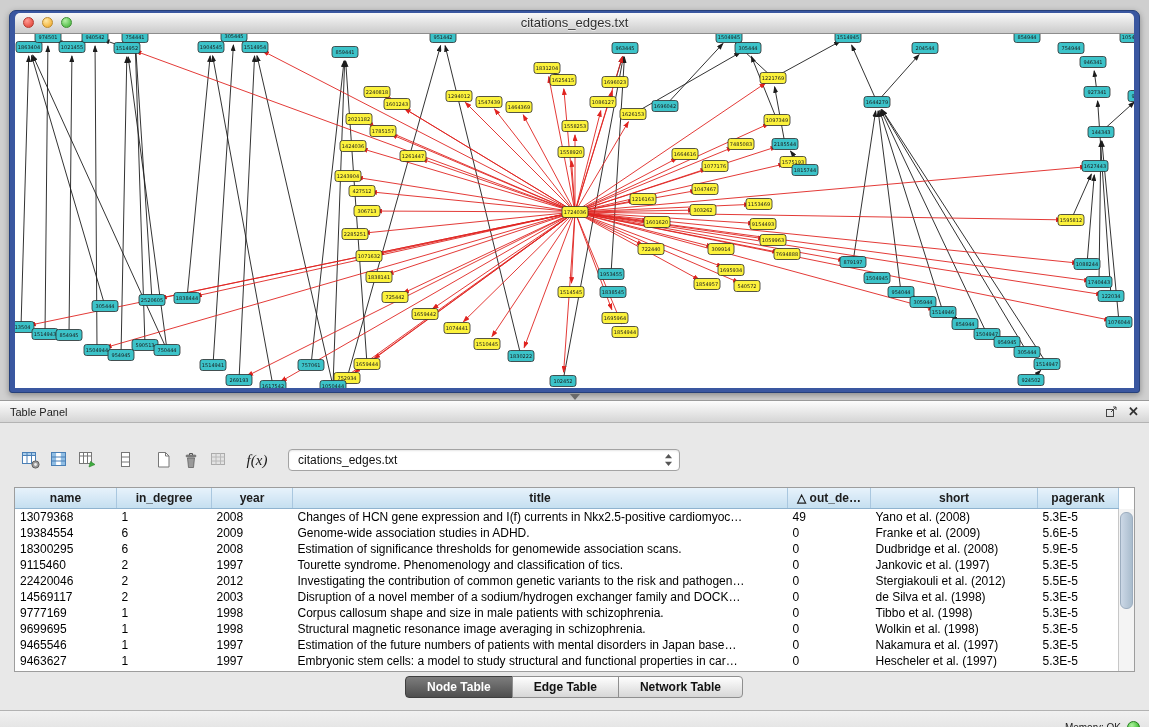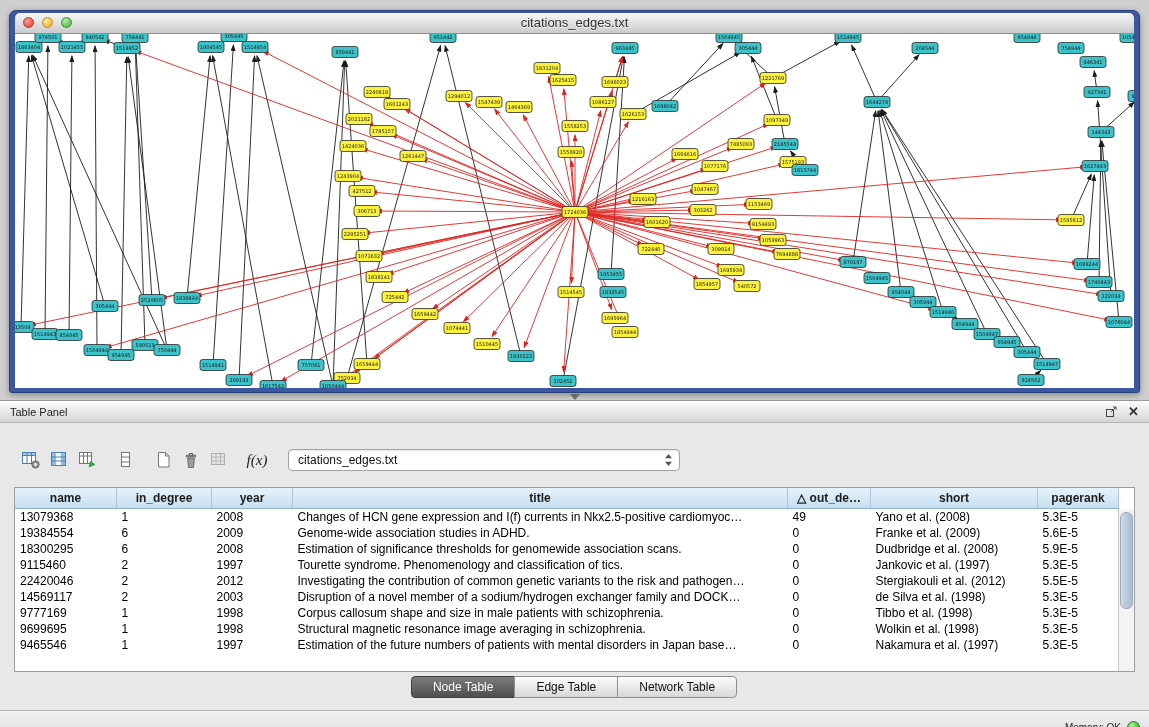--- a/index.html
+++ b/index.html
@@ -66,21 +66,21 @@
     height:16px;padding:0 5px;white-space:nowrap;overflow:hidden;color:#000;
   }
   td.c5{}
   .c0{width:95px}.c1{width:88px}.c2{width:74px}.c3{width:488px}.c4{width:76px}.c5{width:160px}
   .vtrack{position:absolute;right:0;top:21px;bottom:0;width:15px;background:#f4f4f4;border-left:1px solid #c7c7c7}
   .vthumb{position:absolute;right:1px;top:3px;width:11px;height:95px;border-radius:6px;
     background:linear-gradient(90deg,#ccd8e6,#a9bccd);border:1px solid #9cadbf}
   .tabs{position:absolute;bottom:12px;left:0;right:0;display:flex;justify-content:center}
   .tab{
     height:20px;line-height:20px;padding:0 21px;font-size:12px;
-    border:1px solid #8f8f8f;background:linear-gradient(#fefefe,#d7d7d7);color:#111;margin-left:-1px;
+    border:1px solid #8f8f8f;background:linear-gradient(#fefefe,#d7d7d7);color:#111;margin-left:-1px;font-weight:bold;
   }
   .tab:first-child{border-radius:4px 0 0 4px}
   .tab:last-child{border-radius:0 4px 4px 0}
   .tab.selected{background:linear-gradient(#7d7d7d,#4e4e4e);color:#fff;border-color:#3e3e3e}
   
   .statusbar{
     position:absolute;left:0;top:710px;width:1149px;height:33px;box-sizing:border-box;
     background:linear-gradient(#f1f1f1,#dadada);border-top:1px solid #b2b2b2;
     display:flex;justify-content:flex-end;align-items:center;padding-right:9px;gap:6px;
   }
@@ -875,20 +875,29 @@
           </tr>
           <tr>
             <td class="c0">9465546</td>
             <td class="c1">1</td>
             <td class="c2">1997</td>
             <td class="c3">Estimation of the future numbers of patients with mental disorders in Japan base…</td>
             <td class="c4">0</td>
             <td class="c5">Nakamura et al. (1997)</td>
             <td class="c6">5.3E-5</td>
           </tr>
+          <tr>
+            <td class="c0">9463627</td>
+            <td class="c1">1</td>
+            <td class="c2">1997</td>
+            <td class="c3">Embryonic stem cells: a model to study structural and functional properties in car…</td>
+            <td class="c4">0</td>
+            <td class="c5">Hescheler et al. (1997)</td>
+            <td class="c6">5.3E-5</td>
+          </tr>
         </tbody>
     </table>
     <div class="vtrack">
       <div class="vthumb"></div>
     </div>
   </div>
 
   <div class="tabs" id="tabs">
       <div class="tab selected">Node Table</div>
       <div class="tab">Edge Table</div>

